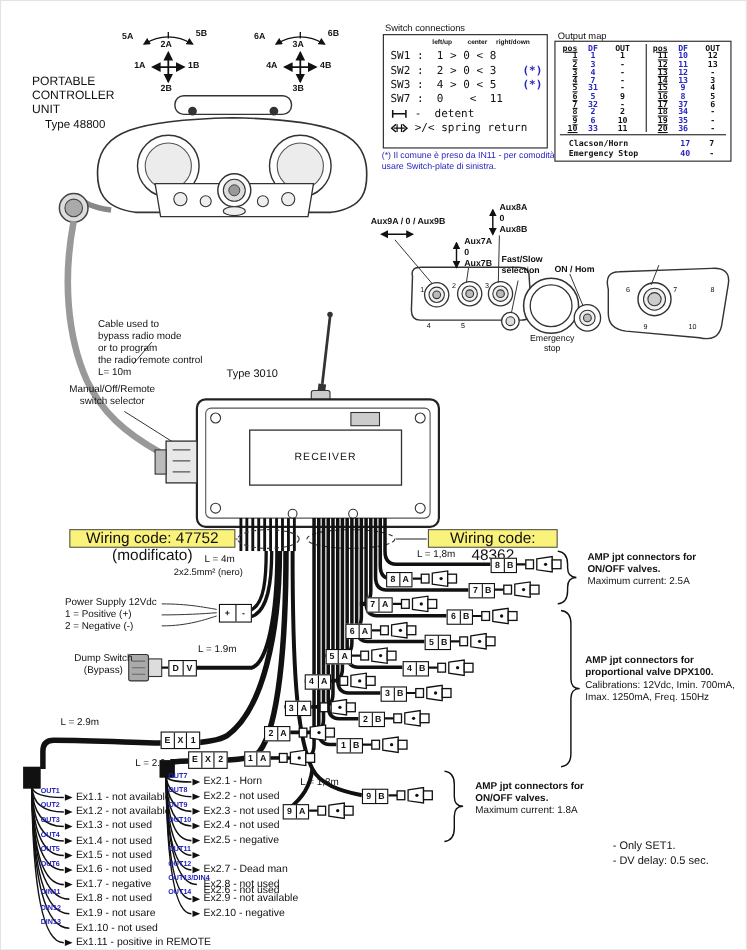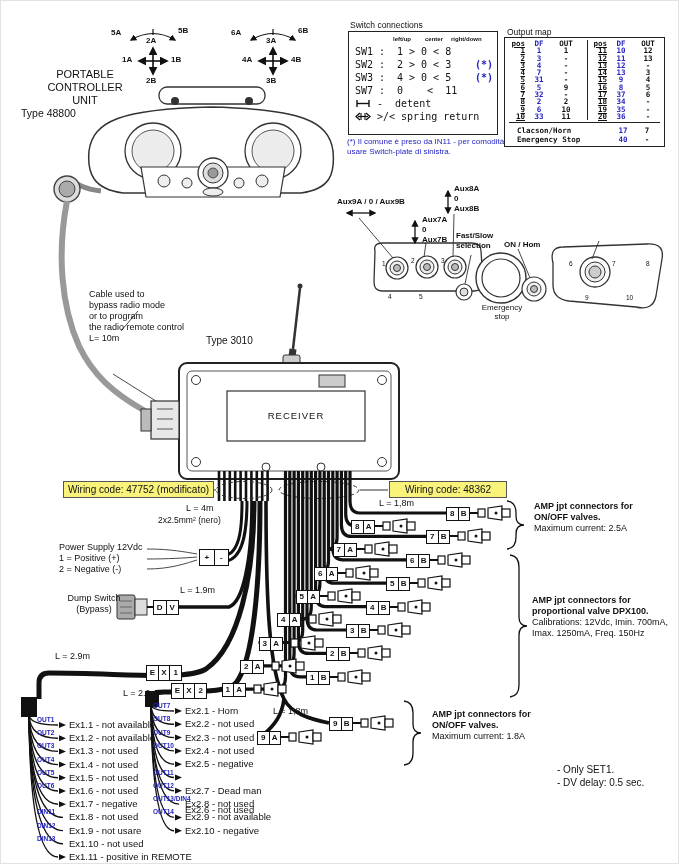--- a/index.html
+++ b/index.html
@@ -5,22 +5,22 @@
   html,body{margin:0;padding:0;background:#fff;}
   .canvas{position:relative;width:679px;height:864px;background:#fff;overflow:hidden;
           font-family:"Liberation Sans",sans-serif;color:#111;border:1px solid #e3e3e3;box-sizing:border-box;}
   svg#art{position:absolute;left:0;top:0;z-index:1;}
   .abs{position:absolute;z-index:2;}
   .pre{white-space:pre-line;}
   .lbl{font-size:9px;line-height:11px;}
   .lbl8{font-size:8px;line-height:10px;font-weight:bold;}
   .blu{color:#2424c0;}
   .ctr{text-align:center;}
-  .rgt{text-align:center;}
-  .badge{background:#f9f27b;border:1px solid #555;font-size:10px;line-height:15px;text-align:center;
+  .rgt{text-align:left;}
+  .badge{background:#f9f27b;border:1px solid #555;font-size:14px;line-height:15px;text-align:center;
          height:15px;z-index:3;}
   .boxed{border:1.4px solid #222;background:#fff;}
   .sw-title{font-size:8.5px;}
   .sw-head span{position:absolute;font-size:6px;font-weight:bold;top:4px;}
   .sw-row{display:flex;font-family:"DejaVu Sans Mono",monospace;font-size:10px;line-height:13px;white-space:pre;}
   .sw-l{width:42px;padding-left:6px;}
   .sw-v{width:78px;}
   .sw-s{font-weight:bold;}
   .legend-row{display:flex;align-items:center;font-family:"DejaVu Sans Mono",monospace;font-size:10px;line-height:13px;white-space:pre;padding-left:6px;}
   .legend-row svg{margin-right:6px;}
@@ -293,21 +293,21 @@
   <span class="jlab" style="left:230px;top:27px">6A</span>
   <span class="jlab" style="left:297px;top:25px">6B</span>
   <span class="jlab" style="left:265px;top:35px">3A</span>
   <span class="jlab" style="left:241px;top:54px">4A</span>
   <span class="jlab" style="left:290px;top:54px">4B</span>
   <span class="jlab" style="left:265px;top:75px">3B</span>
 
   <div class="abs pre rgt" style="left:28px;top:67px;width:112px;font-size:11px;line-height:13px">PORTABLE
 CONTROLLER
 UNIT</div>
-  <div class="abs" style="left:20px;top:106px;font-size:10.5px">Type 48800</div>
+  <div class="abs" style="left:40px;top:106px;font-size:10.5px">Type 48800</div>
 
   <div class="abs sw-title" style="left:349px;top:19px">Switch connections</div>
   <div class="abs boxed" style="left:347px;top:30px;width:148px;height:102px">
     <div class="sw-head">
       <span style="left:44px">left/up</span>
       <span style="left:76px">center</span>
       <span style="left:102px">right/down</span>
     </div>
     <div style="margin-top:13px">
         <div class="sw-row"><span class="sw-l">SW1 :</span><span class="sw-v">1 &gt; 0 &lt; 8</span><span class="sw-s blu"></span></div>
@@ -492,20 +492,22 @@
   <span class="pnum" style="left:645px;top:259px">8</span>
   <span class="pnum" style="left:584px;top:293px">9</span>
   <span class="pnum" style="left:625px;top:293px">10</span>
 
   <div class="abs lbl pre" style="left:88px;top:288px">Cable  used to
 bypass radio mode
 or to program
 the radio remote control
 L= 10m</div>
   <div class="abs" style="left:205px;top:334px;font-size:10px">Type 3010</div>
+  <div class="abs lbl pre ctr" style="left:36px;top:347px;width:130px">Manual/Off/Remote
+switch selector</div>
   <div class="abs ctr" style="left:226px;top:409px;width:138px;font-size:9.5px;letter-spacing:1px">RECEIVER</div>
 
   <div class="abs badge" style="left:62px;top:480px;width:149px">Wiring code: 47752 (modificato)</div>
   <div class="abs badge" style="left:388px;top:480px;width:116px">Wiring code: 48362</div>
 
   <div class="abs lbl" style="left:185px;top:502px">L = 4m</div>
   <div class="abs" style="left:157px;top:514px;font-size:8.5px">2x2.5mm² (nero)</div>
   <div class="abs lbl" style="left:378px;top:497px">L = 1,8m</div>
   <div class="abs lbl" style="left:179px;top:584px">L = 1.9m</div>
   <div class="abs lbl" style="left:54px;top:650px">L = 2.9m</div>

